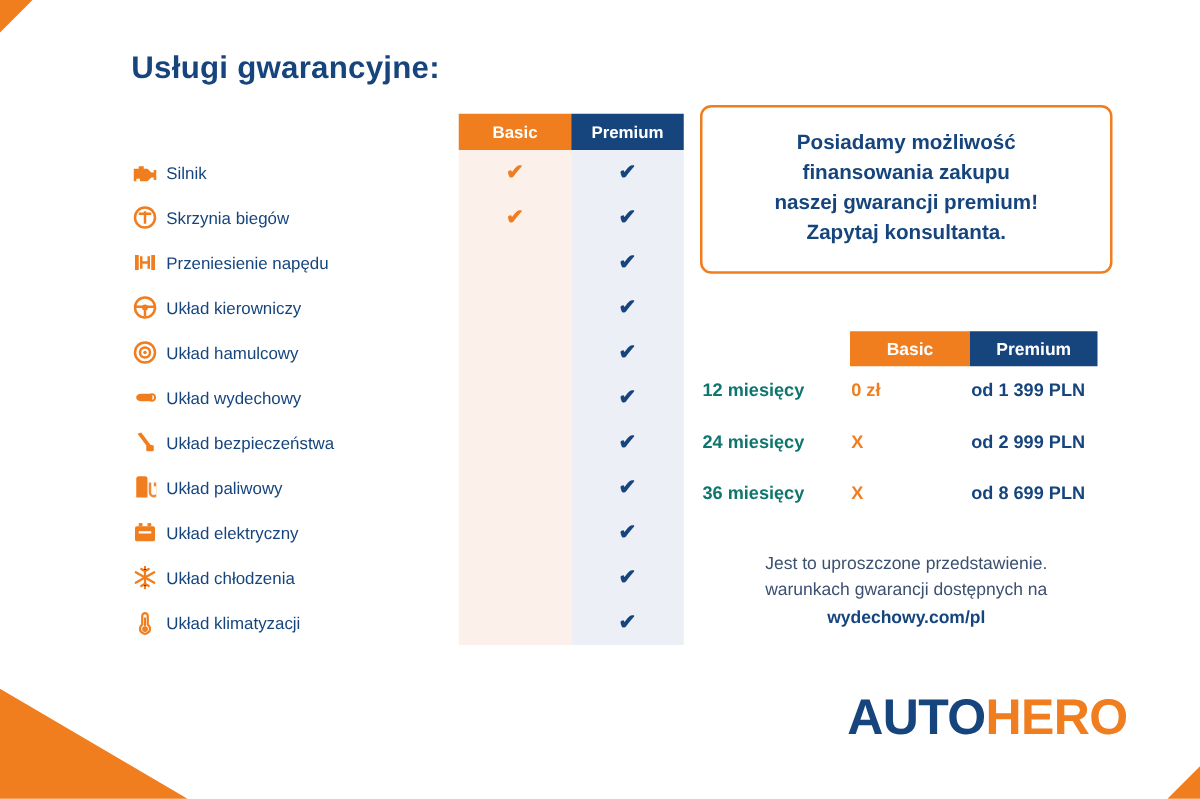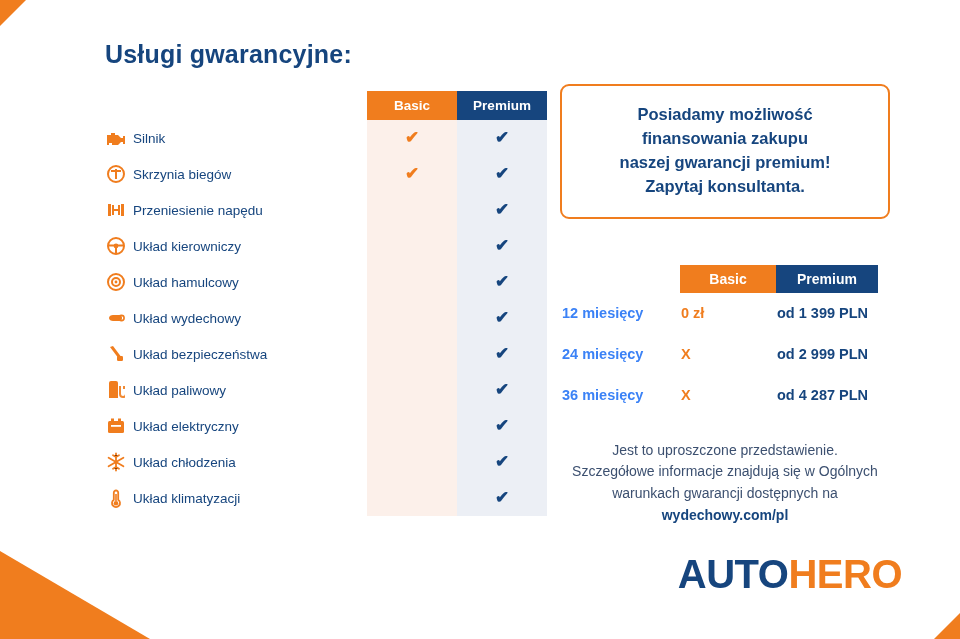--- a/index.html
+++ b/index.html
@@ -180,21 +180,21 @@
     font-size: 14px;
     font-weight: bold;
     padding: 6px 0;
     text-align: center;
   }
   .price-table td {
     height: 39px;
     vertical-align: middle;
     font-size: 14.5px;
     font-weight: bold;
-    color: #3b82f6;
+    color: #0f766e;
   }
   .price-table td.period { text-align: left; padding-left: 2px; }
   .price-table td.basic-val { text-align: left; color: #f07d1e; }
   .price-table td.premium-val { text-align: left; color: #16457e; }
 
   .disclaimer {
     margin-top: 24px;
     text-align: center;
     font-size: 14px;
     color: #3c5070;
@@ -438,29 +438,28 @@
               <td class="premium-val">od 1 399 PLN</td>
             </tr>
             <tr>
               <td class="period">24 miesięcy</td>
               <td class="basic-val">X</td>
               <td class="premium-val">od 2 999 PLN</td>
             </tr>
             <tr>
               <td class="period">36 miesięcy</td>
               <td class="basic-val">X</td>
-              <td class="premium-val">od 4 287 PLN</td>
+              <td class="premium-val">od 8 699 PLN</td>
             </tr>
           </tbody>
       </table>
     </div>
 
     <div class="disclaimer">
       <div>Jest to uproszczone przedstawienie.</div>
-      <div>Szczegółowe informacje znajdują się w Ogólnych</div>
       <div>
         <span>warunkach gwarancji dostępnych na </span><b>wydechowy.com/pl</b>
       </div>
     </div>
   </div>
 
   <div class="logo">
     <span class="auto">AUTO</span><span class="hero">HERO</span>
   </div>
 

